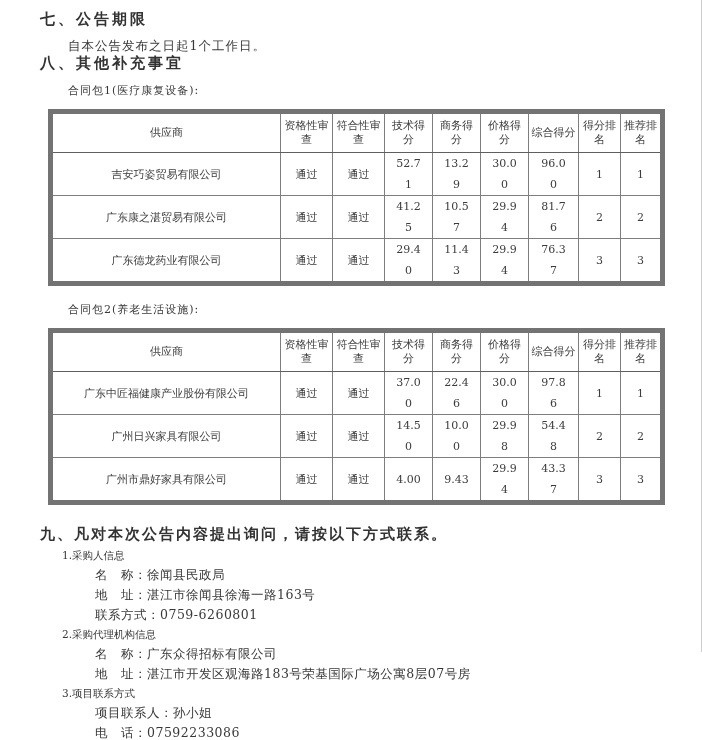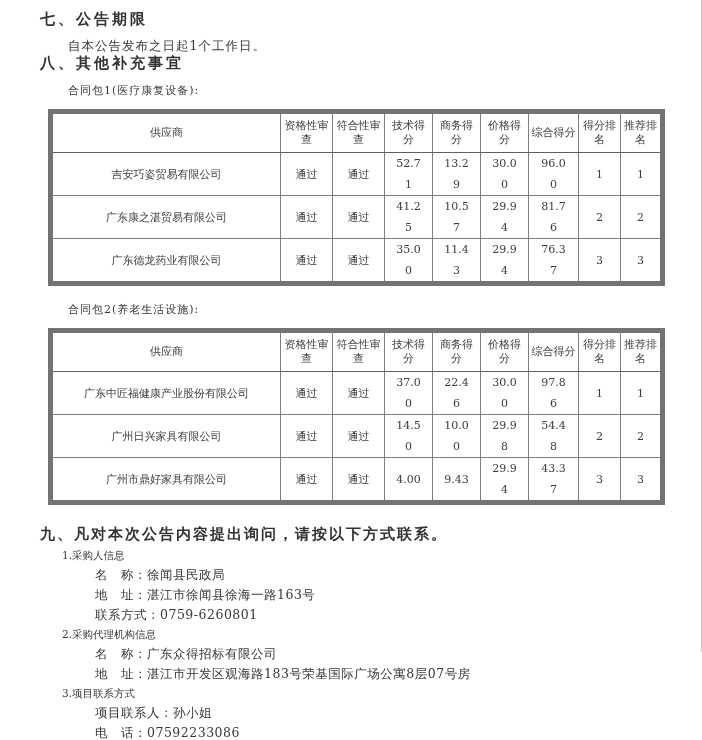--- a/index.html
+++ b/index.html
@@ -154,21 +154,21 @@
         <td>10.57</td>
         <td>29.94</td>
         <td>81.76</td>
         <td>2</td>
         <td>2</td>
       </tr>
       <tr>
         <td>广东德龙药业有限公司</td>
         <td>通过</td>
         <td>通过</td>
-        <td>35.00</td>
+        <td>29.40</td>
         <td>11.43</td>
         <td>29.94</td>
         <td>76.37</td>
         <td>3</td>
         <td>3</td>
       </tr>
     </tbody>
   </table>
 
   <p class="pkg-label" id="pkg2-label">合同包2(养老生活设施):</p>

